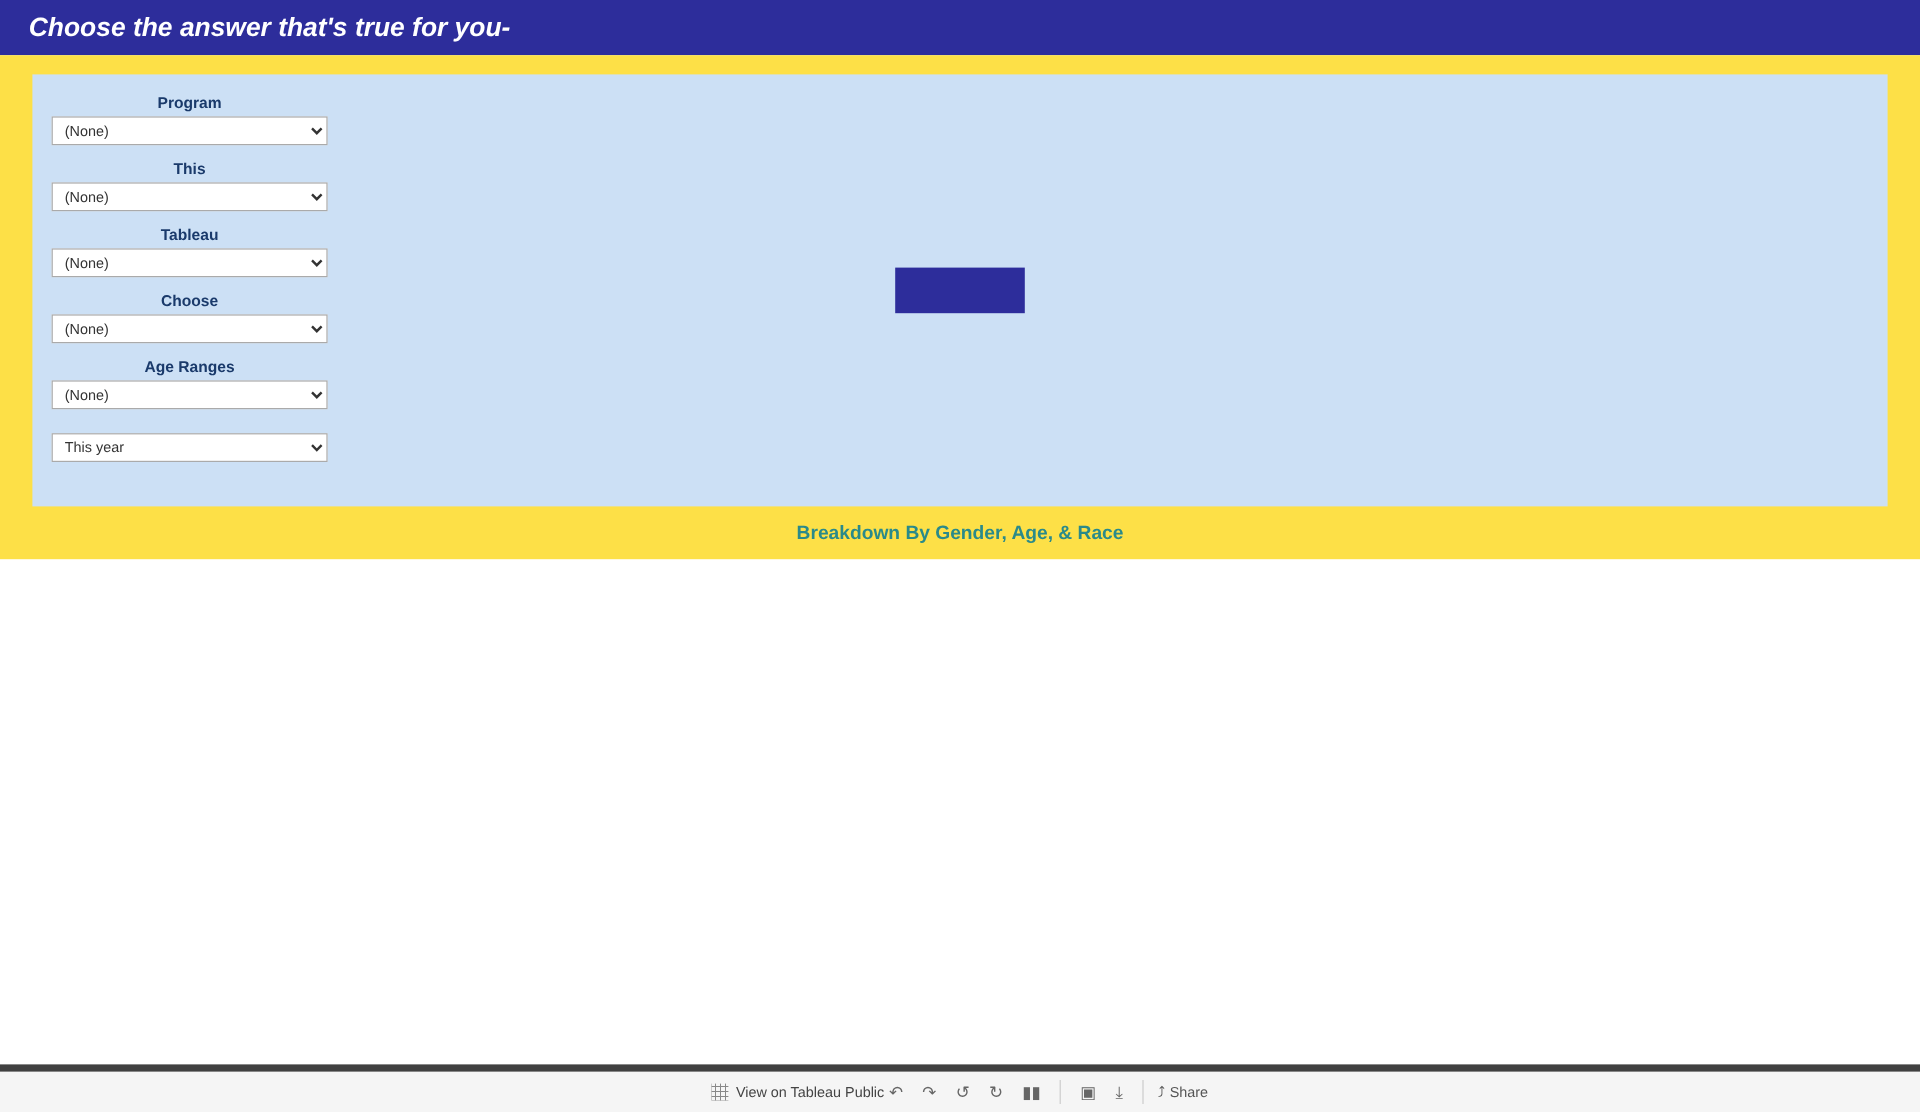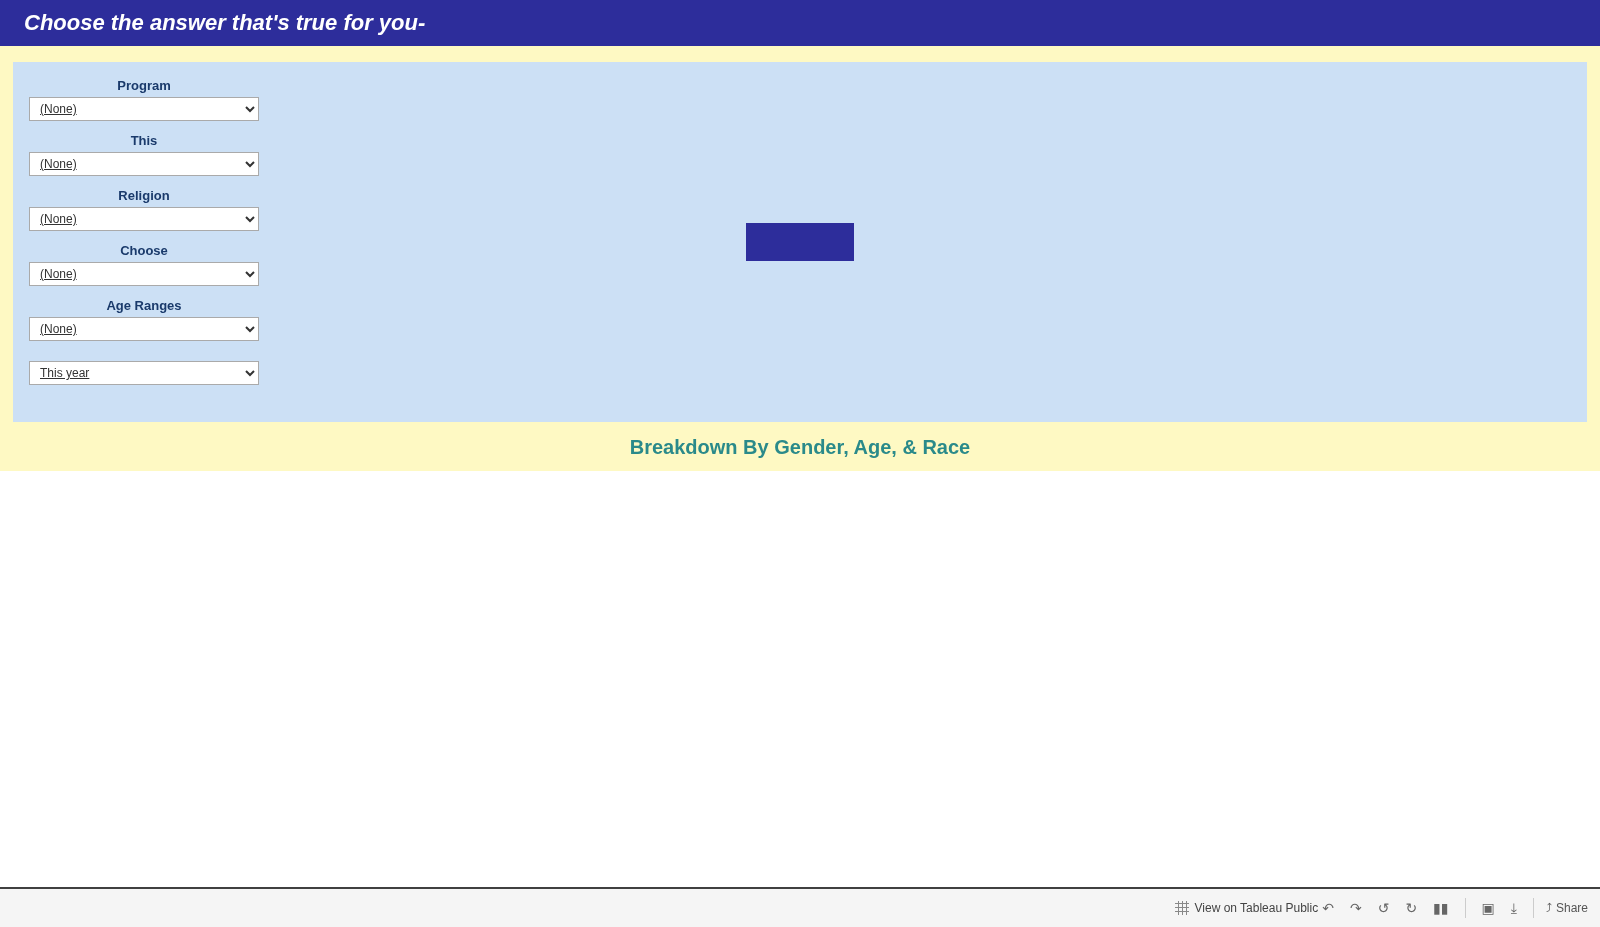--- a/index.html
+++ b/index.html
@@ -28,22 +28,22 @@
 
     .header-title {
       color: #ffffff;
       font-size: 22px;
       font-weight: bold;
       font-style: italic;
     }
 
     
     .main-content {
-      padding: 12px 13px;
-      background: #fef9c3;
+      padding: 12px 27px;
+      background: #fde047;
     }
 
     
     .filter-panel {
       background-color: #cce0f5;
       padding: 16px 16px 20px 16px;
       margin-top: 4px;
       width: 100%;
       min-height: 360px;
       position: relative;
@@ -69,58 +69,57 @@
     .filter-select {
       width: 100%;
       padding: 3px 6px;
       font-size: 12px;
       background: #ffffff;
       border: 1px solid #aaaaaa;
       color: #333333;
       appearance: auto;
       cursor: pointer;
       height: 24px;
-      text-decoration: underline;
     }
 
     
     .center-button {
       position: absolute;
       left: 50%;
       top: 50%;
       transform: translate(-50%, -50%);
       background-color: #2d2d9b;
       border: none;
       width: 108px;
       height: 38px;
       cursor: pointer;
     }
 
     
     .section-title {
       text-align: center;
       color: #2a8a8a;
-      font-size: 20px;
+      font-size: 16px;
       font-weight: bold;
       margin-top: 14px;
     }
 
     
     .bottom-toolbar {
       position: absolute;
       bottom: 0;
       left: 0;
       right: 0;
       height: 40px;
       background: #f5f5f5;
-      border-top: 2px solid #404040;
+      border-top: 6px solid #404040;
       display: flex;
       align-items: center;
       padding: 0 12px;
-      justify-content: flex-end;
+      justify-content: center;
     }
 
     .toolbar-left {
       display: flex;
       align-items: center;
       gap: 6px;
       color: #555555;
       font-size: 12px;
     }
 
@@ -197,21 +196,21 @@
       <div class="filter-label">Program</div>
       <select class="filter-select"><option>(None)</option></select>
 
       
       <div class="filter-label">This</div>
       <select class="filter-select">
         <option>(None)</option>
       </select>
 
       
-      <div class="filter-label">Religion</div>
+      <div class="filter-label">Tableau</div>
       <select class="filter-select">
         <option>(None)</option>
       </select>
 
       
       <div class="filter-label">Choose</div>
       <select class="filter-select">
         <option>(None)</option>
       </select>
 

